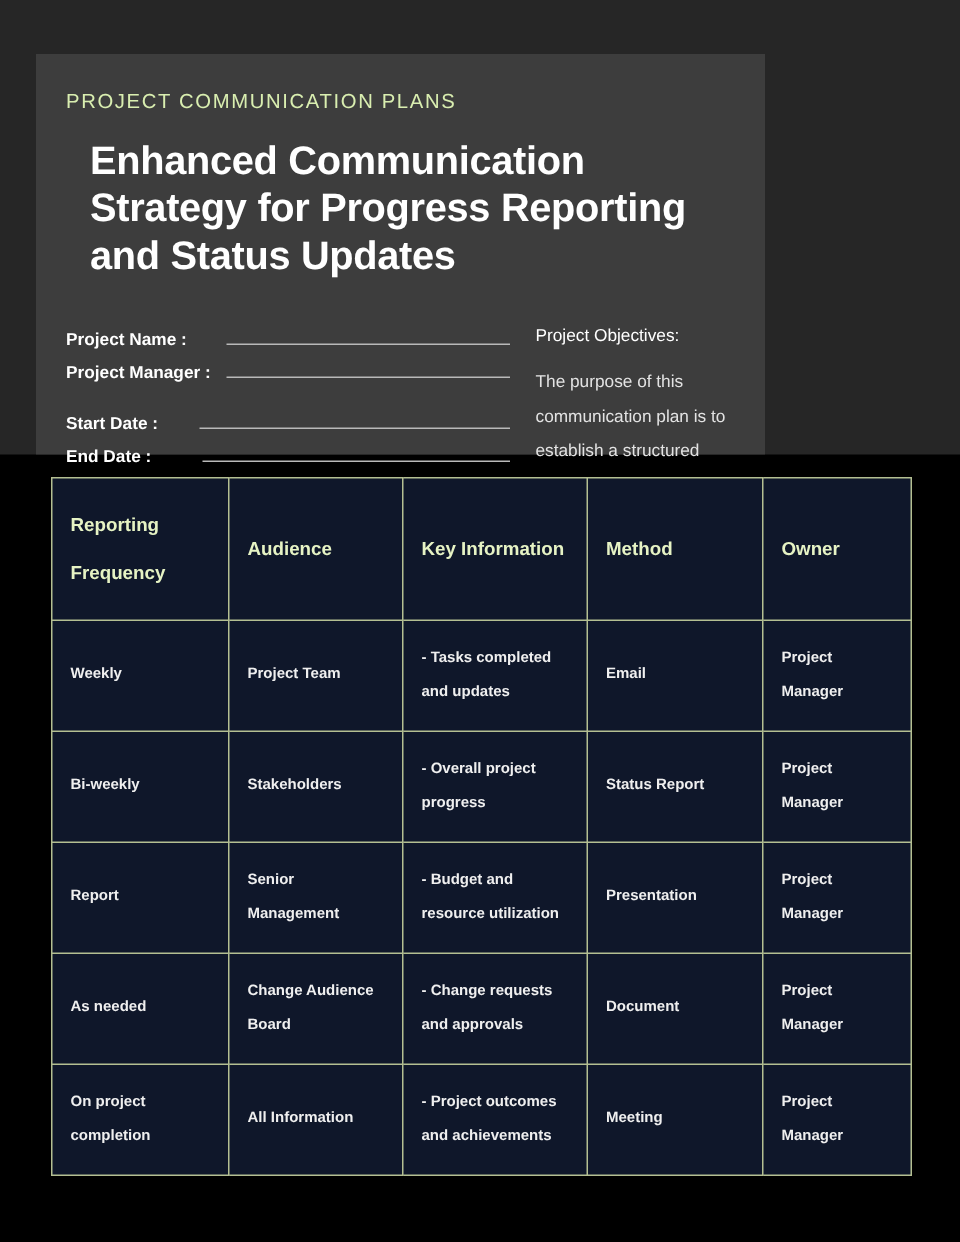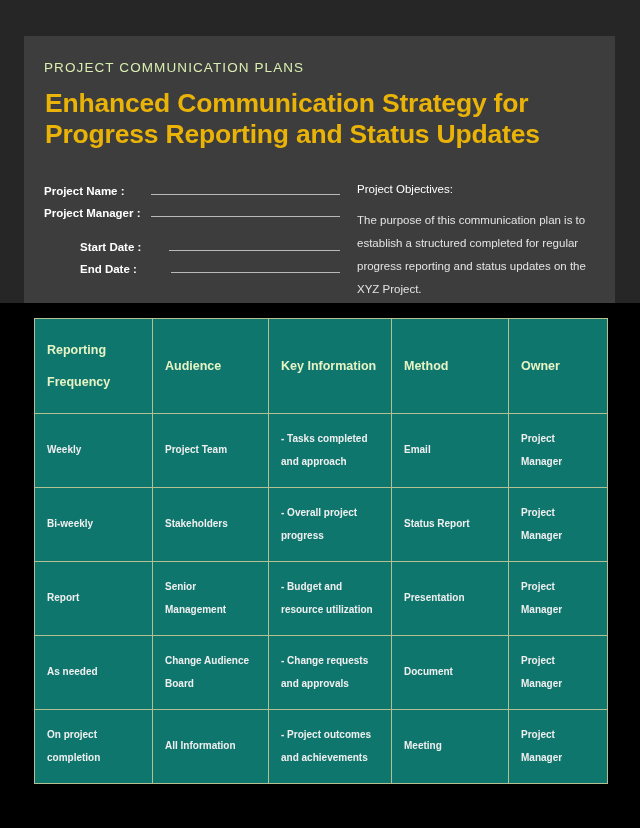--- a/index.html
+++ b/index.html
@@ -24,42 +24,42 @@
     width: 640px;
     height: 303px;
     background: #262626;
   }
 
   
   .header-card {
     position: absolute;
     left: 24px;
     top: 36px;
-    width: 591px;
+    width: 486px;
     height: 267px;
     background: #3d3d3d;
     box-sizing: border-box;
     padding: 24px 20px 0 20px;
   }
 
   .eyebrow {
     color: #d9eeb0;
     font-size: 13.5px;
     letter-spacing: 1.1px;
     font-weight: 400;
     margin: 0 0 12px 0;
     line-height: 1.2;
   }
 
   .headline {
-    color: #eab308;
+    color: #ffffff;
     font-size: 26.5px;
     font-weight: bold;
     line-height: 1.18;
-    margin: 1px;
+    margin: 16px;
     letter-spacing: -0.2px;
     max-width: 520px;
   }
 
   
   .meta-row {
     display: flex;
     margin-top: 32px;
   }
   .meta-left {
@@ -69,21 +69,20 @@
   .meta-right {
     flex: 1;
     padding-left: 17px;
   }
 
   .field-group {
     margin-bottom: 0;
   }
   .field-group.spaced {
     margin-top: 16px;
-    margin-left: 36px;
   }
 
   .field {
     display: flex;
     align-items: baseline;
     height: 18px;
     margin-bottom: 4px;
   }
   .field-label {
     color: #ffffff;
@@ -119,21 +118,21 @@
   }
 
   
   .plan-table {
     position: absolute;
     left: 34px;
     top: 318px;
     width: 573px;
     border-collapse: collapse;
     table-layout: fixed;
-    background: #0f766e;
+    background: #0f172a;
   }
   .plan-table th,
   .plan-table td {
     border: 1px solid #b4bf92;
     vertical-align: middle;
     text-align: left;
     padding: 0 12px;
     box-sizing: border-box;
   }
   .plan-table th {
@@ -236,21 +235,21 @@
         </div>
       </td>
       <td>
         <div class="cell-lines">
           <span>Project Team</span>
         </div>
       </td>
       <td>
         <div class="cell-lines">
           <span>- Tasks completed</span>
-          <span>and approach</span>
+          <span>and updates</span>
         </div>
       </td>
       <td>Email</td>
       <td>Project Manager</td>
     </tr>
 
     <tr>
       <td>
         <div class="cell-lines">
           <span>Bi-weekly</span>

